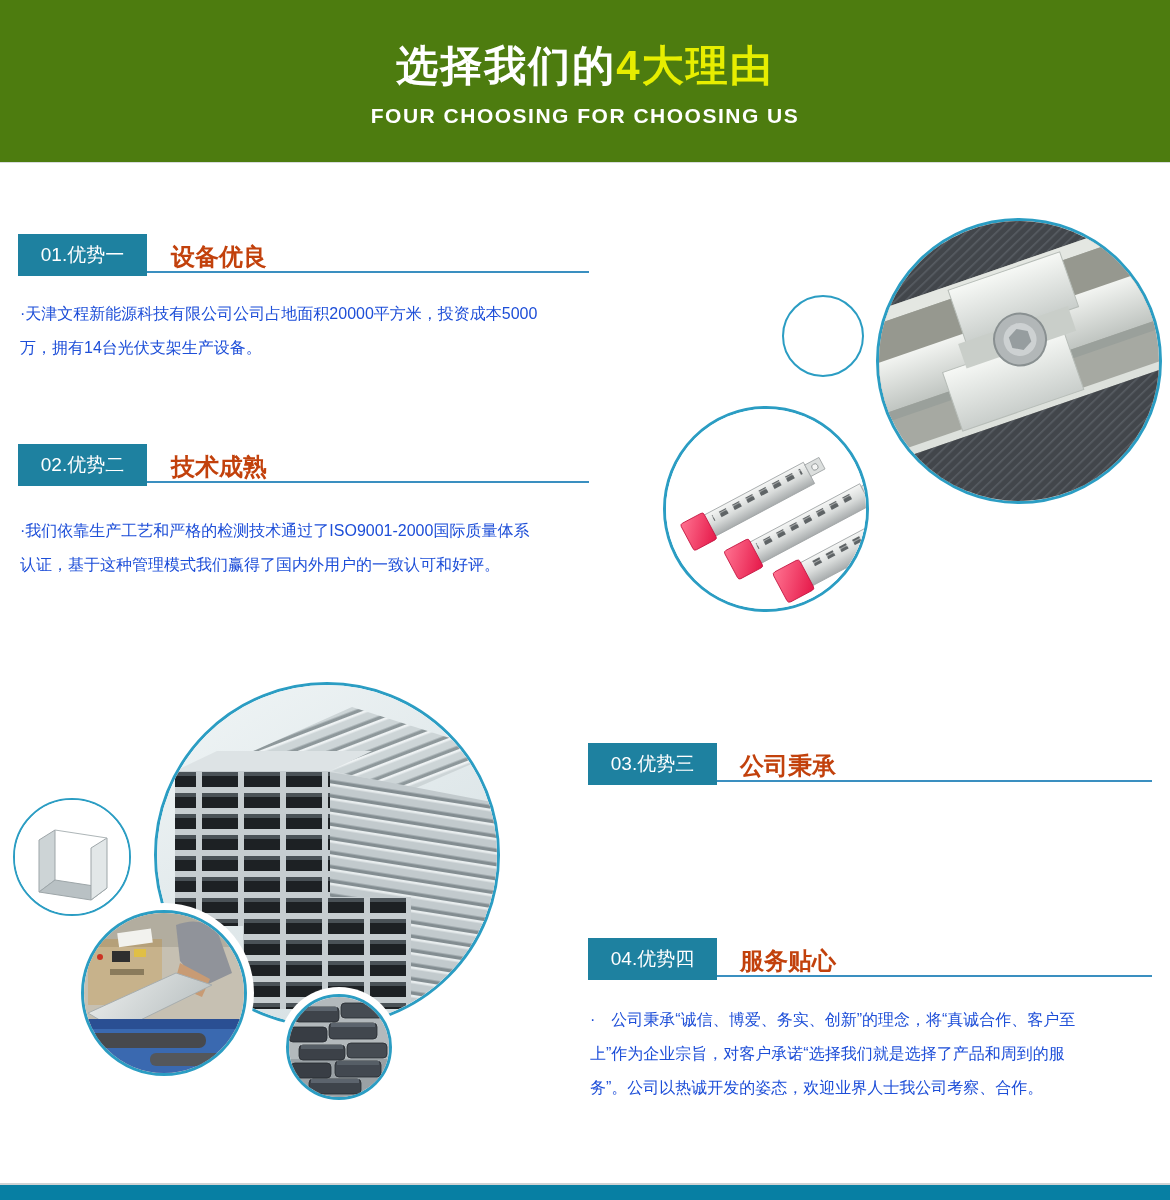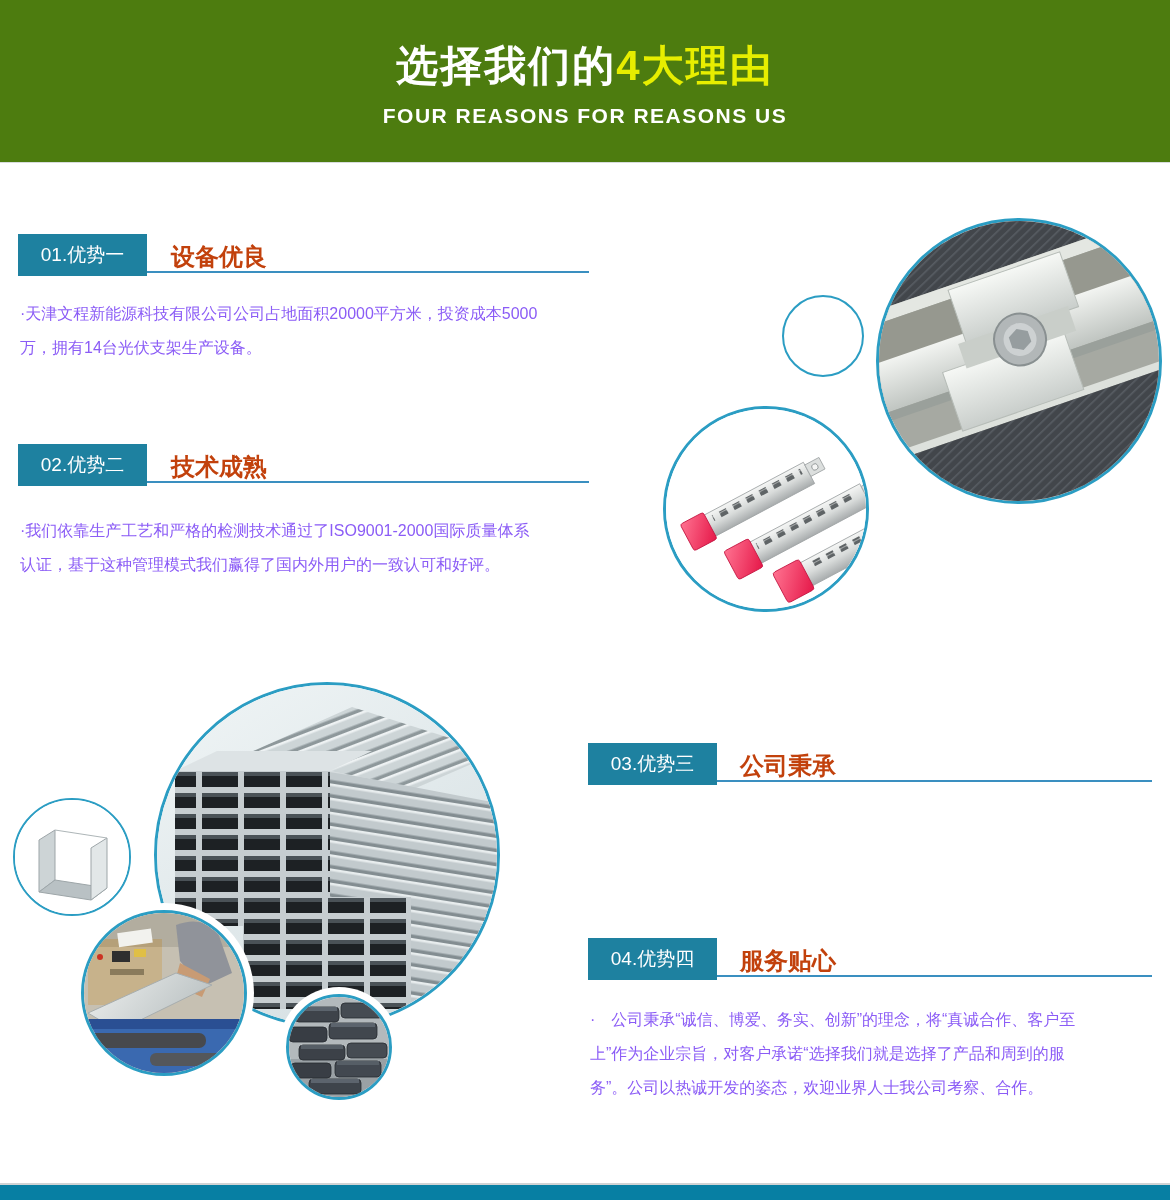--- a/index.html
+++ b/index.html
@@ -12,39 +12,39 @@
   .banner-title{position:absolute;left:0;top:42px;width:100%;text-align:center;
     font-size:42px;font-weight:bold;color:#ffffff;letter-spacing:2px;line-height:48px;}
   .banner-title .accent{color:#e7ee00;}
   .banner-subtitle{position:absolute;left:0;top:104px;width:100%;text-align:center;
     font-size:21px;font-weight:bold;color:#ffffff;letter-spacing:1.5px;}
   
   .badge{position:absolute;width:129px;height:42px;background:#1e81a0;color:#ffffff;
     font-size:19px;text-align:center;line-height:42px;white-space:nowrap;}
   .sec-title{position:absolute;font-size:24px;font-weight:bold;color:#c2410c;white-space:nowrap;}
   .rule{position:absolute;height:2px;background:#3a8fc0;}
-  .body-text{position:absolute;font-size:16px;color:#8b5cf6;line-height:34px;
+  .body-text{position:absolute;font-size:16px;color:#1d4ed8;line-height:34px;
     white-space:pre-line;text-align:left;}
   
   .circle{position:absolute;border-radius:50%;overflow:hidden;border:3px solid #2b9dc3;background:#fff;}
   .circle svg{display:block;}
   .ring-gap{box-shadow:0 0 0 7px #ffffff;}
   .empty-circle{position:absolute;border-radius:50%;border:2px solid #2b9dc3;background:#ffffff;}
   
   .bottom-hairline{position:absolute;left:0;top:1183px;width:1170px;height:2px;background:#d0d3d4;}
   .bottom-bar{position:absolute;left:0;top:1185px;width:1170px;height:15px;background:#077fa3;}
 </style>
 </head>
 <body>
 
 <div id="page">
 
   <div class="banner">
     <div class="banner-title"><span>选择我们的</span><span class="accent">4大理由</span></div>
-    <div class="banner-subtitle">FOUR REASONS FOR REASONS US</div>
+    <div class="banner-subtitle">FOUR CHOOSING FOR CHOOSING US</div>
   </div>
 
   <div class="badge" style="left:18px;top:234px;">01.优势一</div>
   <div class="sec-title" style="left:171px;top:241px;">设备优良</div>
   <div class="rule" style="left:147px;top:271px;width:442px;"></div>
   <div class="body-text" style="left:20px;top:297px;width:590px;">·天津文程新能源科技有限公司公司占地面积20000平方米，投资成本5000
 万，拥有14台光伏支架生产设备。</div>
 
   <div class="badge" style="left:18px;top:444px;">02.优势二</div>
   <div class="sec-title" style="left:171px;top:451px;">技术成熟</div>

